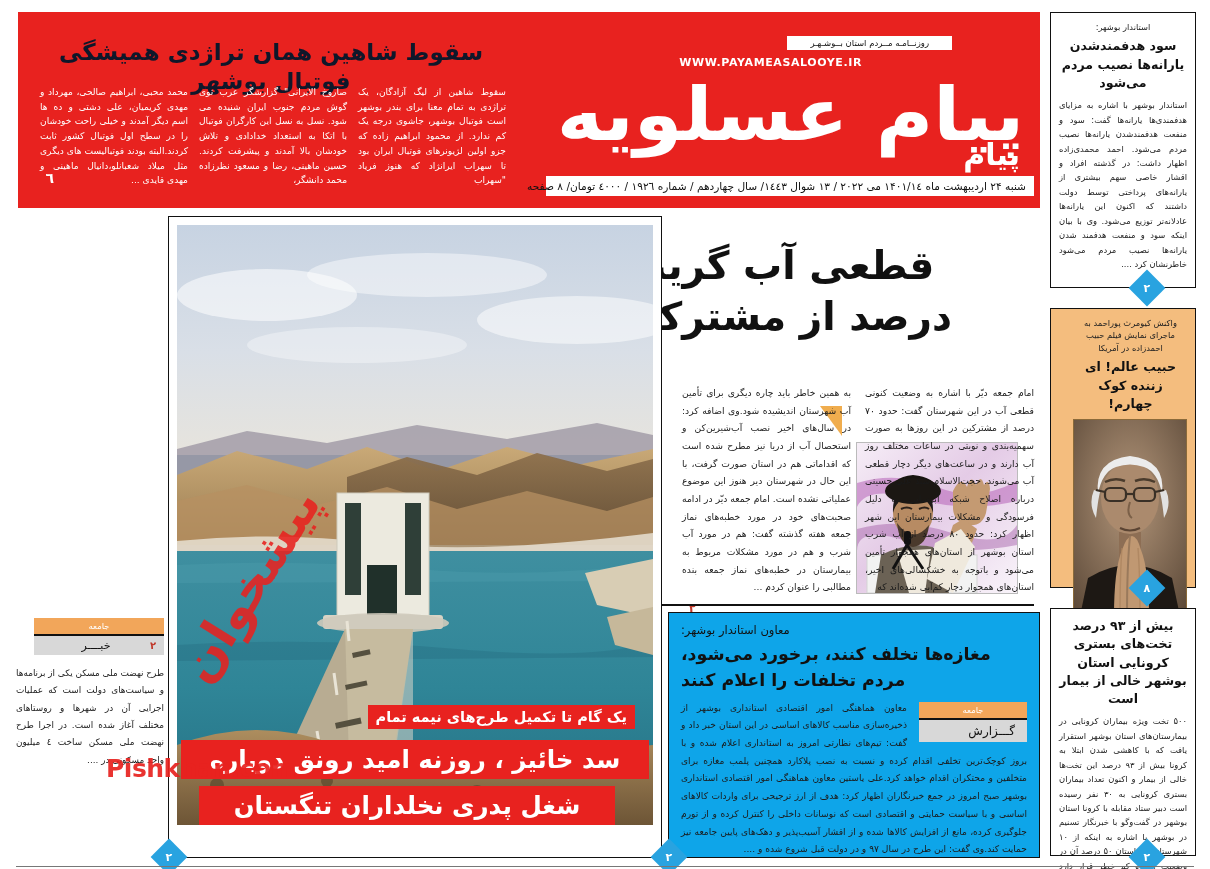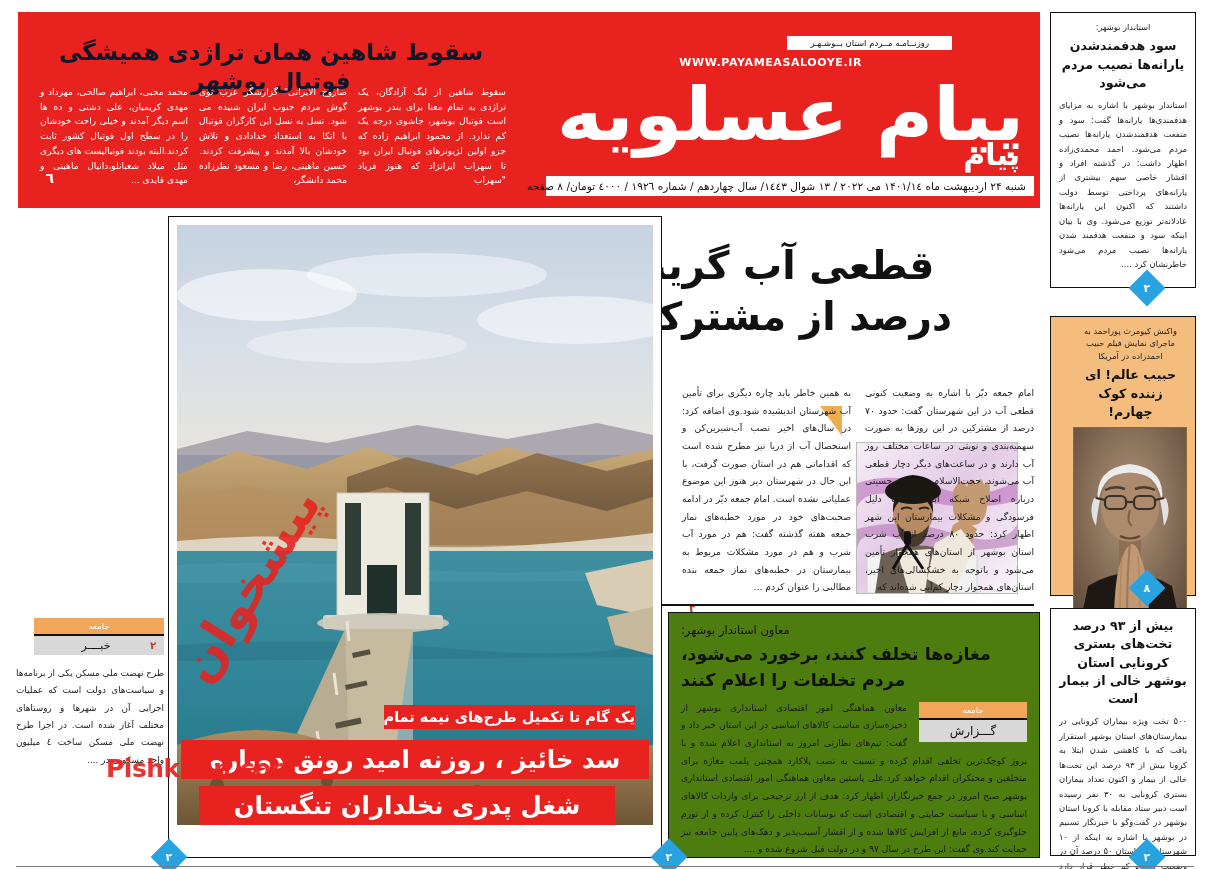--- a/index.html
+++ b/index.html
@@ -159,55 +159,55 @@
     position:absolute;right:548px;top:216px;width:494px;height:642px;
     border:1px solid #111;box-sizing:border-box;background:#fff;
     padding:8px;
   }
   .center-photo{
     position:absolute;left:8px;top:8px;width:476px;height:600px;
     overflow:hidden;background:#8aa8b8;
   }
   .ov-kicker{
     position:absolute;right:26px;bottom:128px;background:#e8221f;
-    color:#fff;font-size:14.5px;font-weight:bold;padding:4px 0;
+    color:#fff;font-size:14.5px;font-weight:bold;padding:4px 8px;
     direction:rtl;white-space:nowrap;z-index:4;
   }
   .ov-l1{
     position:absolute;left:12px;right:12px;bottom:78px;background:#e8221f;
     color:#fff;font-size:24.5px;font-weight:bold;padding:5px 10px;
     direction:rtl;text-align:center;z-index:4;letter-spacing:-0.5px;
   }
   .ov-l2{
     position:absolute;left:30px;right:46px;bottom:32px;background:#e8221f;
     color:#fff;font-size:24.5px;font-weight:bold;padding:5px 26px;
     direction:rtl;text-align:center;z-index:4;letter-spacing:-0.5px;
   }
 
   
   .midstory{
     position:absolute;right:170px;top:612px;width:372px;height:246px;
     border:1px solid #111;box-sizing:border-box;padding:10px 12px;
-    background:#4d7c0f;
+    background:#0ea5e9;
   }
   .ms-kicker{font-size:11.5px;color:#111;text-align:left;direction:rtl;}
   .ms-title{
     font-size:17.4px;font-weight:bold;color:#111;text-align:left;
     direction:rtl;line-height:1.48;margin-top:5px;letter-spacing:-0.4px;
   }
   .ms-catbox{
     float:right;width:108px;margin:8px 0 4px 12px;
   }
   .ms-cat-top{
     background:#f2a65a;color:#fff;font-size:8.5px;text-align:center;
     padding:3px 0;border-bottom:2px solid #111;direction:rtl;
   }
   .ms-cat-bot{
-    background:#d8d8d8;color:#111;font-size:12px;text-align:center;
-    padding:4px 0;direction:rtl;letter-spacing:1px;
+    background:#d8d8d8;color:#111;font-size:12px;
+    padding:4px 12px;direction:rtl;letter-spacing:1px;
   }
   .ms-body{
     font-size:9.1px;line-height:1.95;color:#1a1a1a;text-align:justify;
     direction:rtl;margin-top:6px;
   }
 
   
   .leftstory{
     position:absolute;left:16px;top:612px;width:148px;height:246px;
   }
@@ -459,21 +459,21 @@
 
     <div class="sb-card" style="top:0px;height:276px;">
       <div class="sb-kicker">استاندار بوشهر:</div>
       <div class="sb-title">سود هدفمندشدن یارانه‌ها نصیب مردم می‌شود</div>
       <div class="sb-body">استاندار بوشهر با اشاره به مزایای هدفمندی‌ها یارانه‌ها گفت: سود و منفعت هدفمندشدن یارانه‌ها نصیب مردم می‌شود. احمد محمدی‌زاده اظهار داشت: در گذشته افراد و اقشار خاصی سهم بیشتری از یارانه‌های پرداختی توسط دولت داشتند که اکنون این یارانه‌ها عادلانه‌تر توزیع می‌شود. وی با بیان اینکه سود و منفعت هدفمند شدن یارانه‌ها نصیب مردم می‌شود خاطرنشان کرد ....</div>
     </div>
     <div class="badge" style="right:44px;top:263px;">
       <span>۲</span>
     </div>
 
-    <div class="sb-card orange" style="top:304px;height:280px;padding-left:23px;">
+    <div class="sb-card orange" style="top:296px;height:280px;padding-left:23px;">
       <div class="sb-kicker">واکنش کیومرث پوراحمد به ماجرای نمایش فیلم حبیب احمدزاده در آمریکا</div>
       <div class="sb-title">حبیب عالم! ای زننده کوک چهارم!</div>
       <div class="sb-photo">
         <svg viewBox="0 0 112 196" width="112" height="196" preserveAspectRatio="none">
           <defs>
             <radialGradient id="pbg" cx="50%" cy="40%" r="75%">
               <stop offset="0%" stop-color="#b3967a"></stop>
               <stop offset="100%" stop-color="#5d4a39"></stop>
             </radialGradient>
           </defs>

